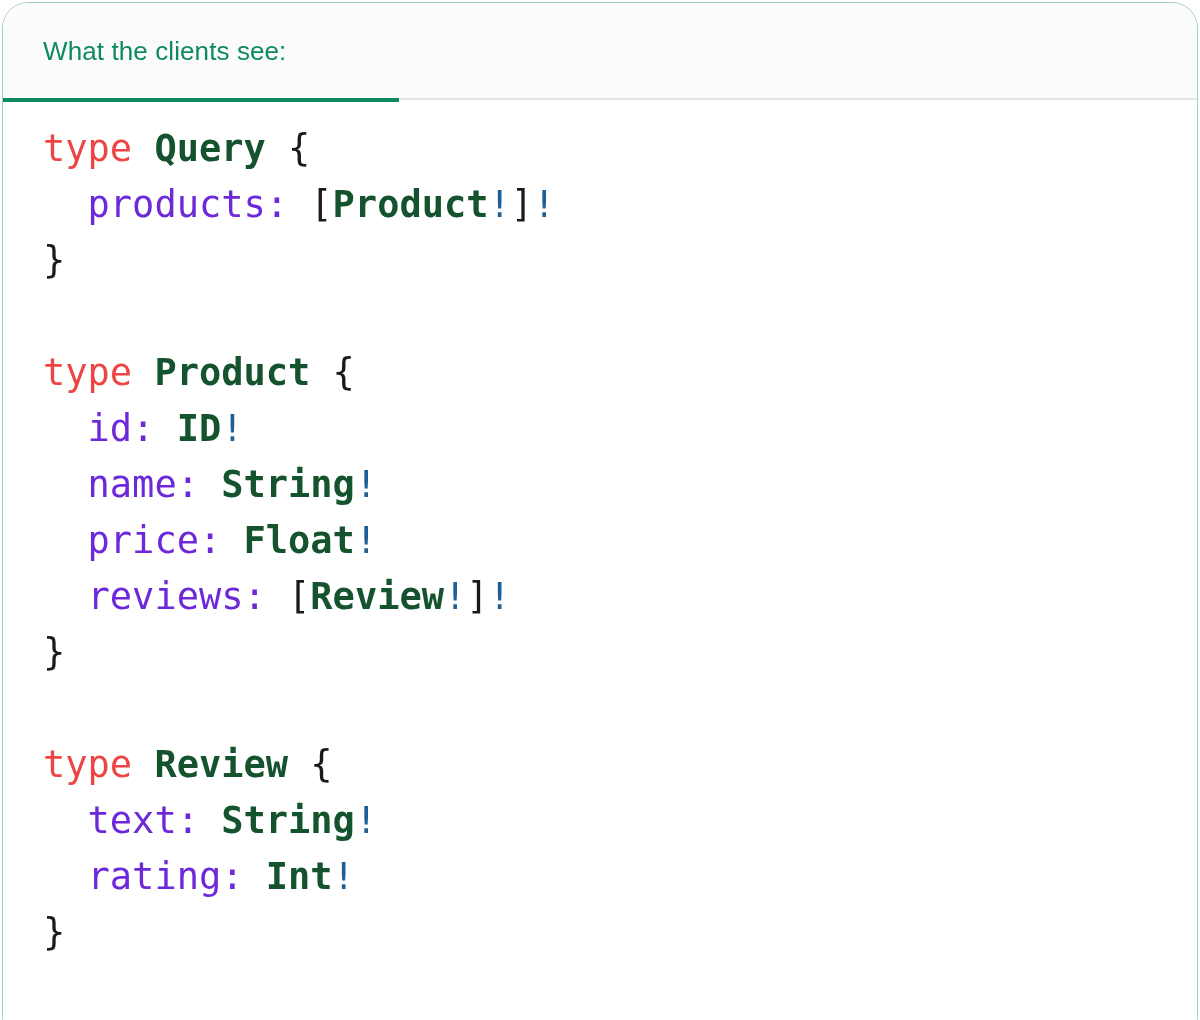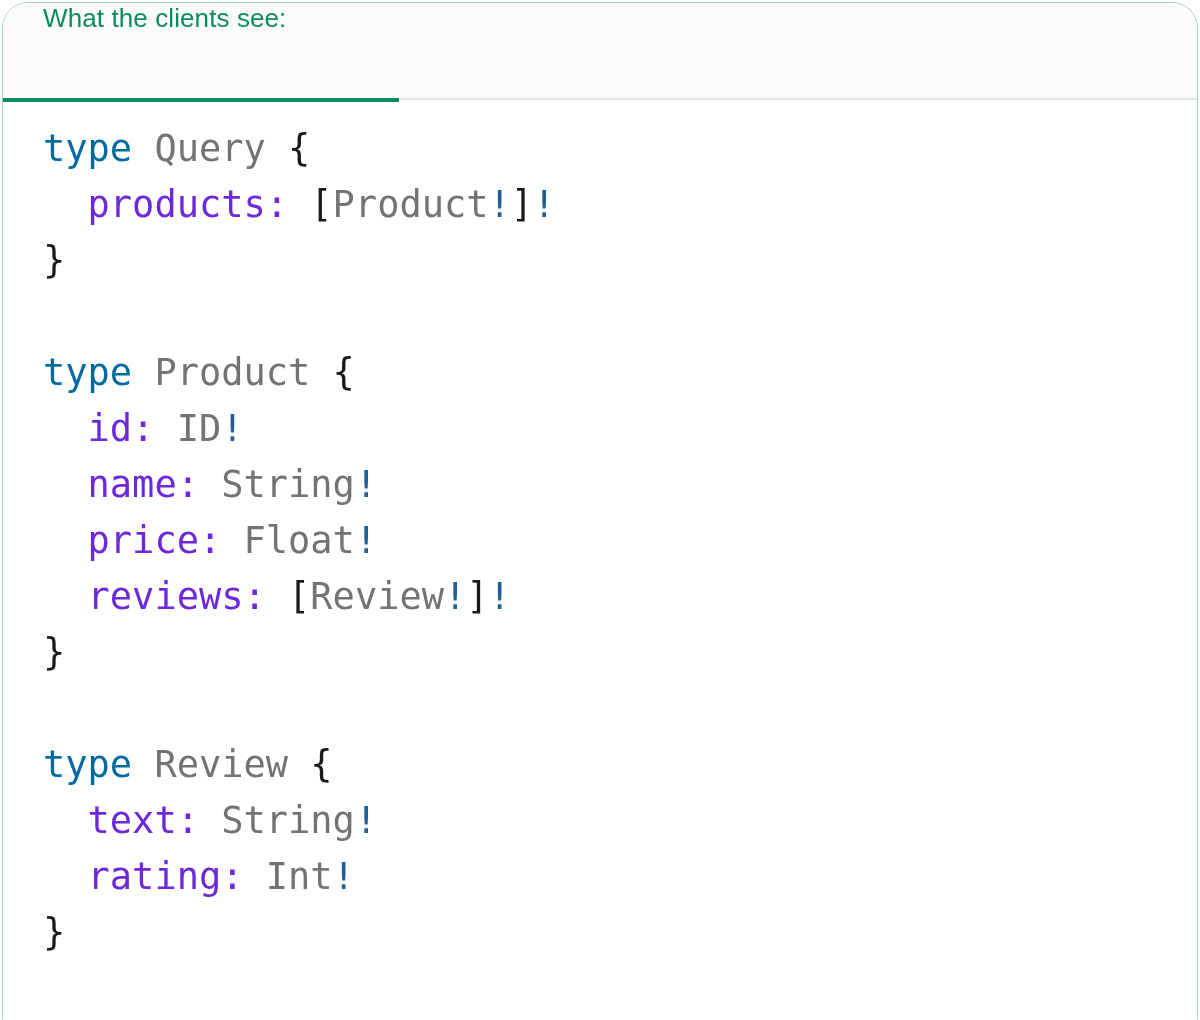--- a/index.html
+++ b/index.html
@@ -34,21 +34,21 @@
     background: #fbfbfb;
     border-bottom: 2px solid #e4e4e4;
   }
   .tab {
     position: absolute;
     left: 0;
     top: 0;
     width: 396px;
     height: 97px;
     display: flex;
-    align-items: flex-start;
+    align-items: center;
     padding-left: 40px;
     background: #fbfbfb;
     cursor: pointer;
   }
   .tab-label {
     font-family: "Liberation Sans", sans-serif;
     font-size: 26px;
     font-weight: 400;
     color: #0d8a60;
     letter-spacing: 0.1px;
@@ -73,22 +73,22 @@
     margin: 0;
     padding: 0 0 0 40px;
     font-family: "DejaVu Sans Mono", monospace;
     font-size: 37px;
     line-height: 56px;
     white-space: pre;
     color: #1a1a1a;
     -webkit-font-smoothing: antialiased;
   }
   .code-line { min-height: 56px; }
-  .tok-kw    { color: #0369a1; margin-top: 16px; }   
-  .tok-type  { color: #737373; }   
+  .tok-kw    { color: #ef4444; margin-top: 16px; }   
+  .tok-type  { color: #14532d; font-weight: bold; }   
   .tok-field { color: #6d28d9; }   
   .tok-punct { color: #1a1a1a; }   
   .tok-bang  { color: #1f5f96; }   
 </style>
 </head>
 <body>
 
 <div class="card">
 
   <div class="tabbar">

